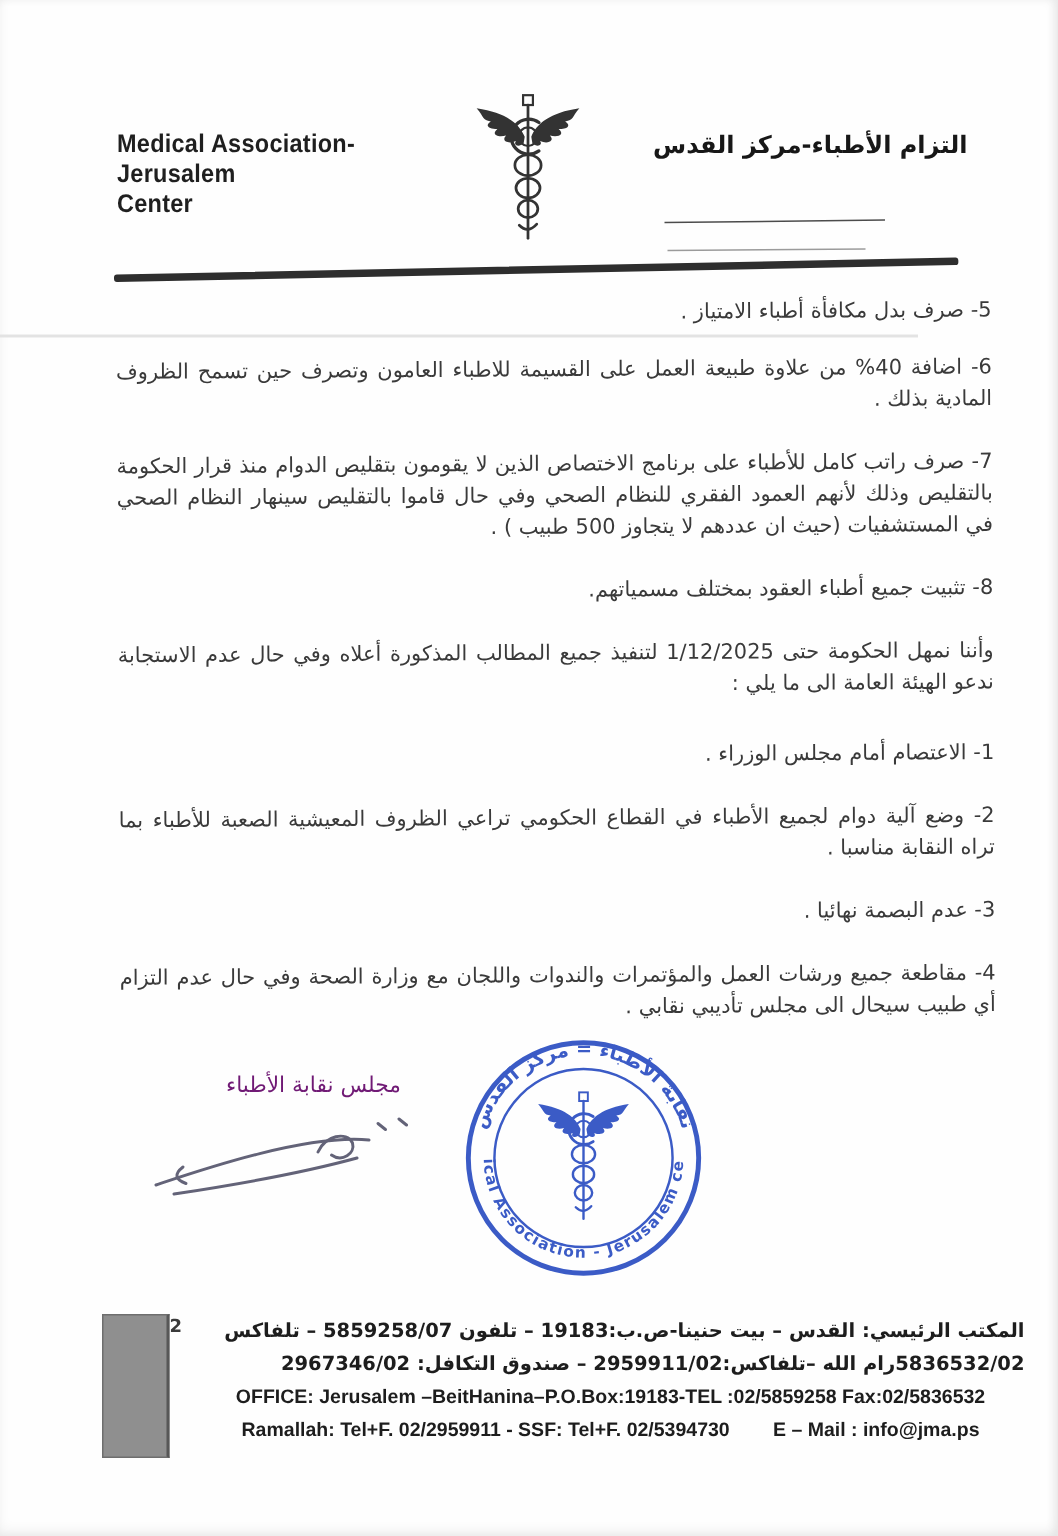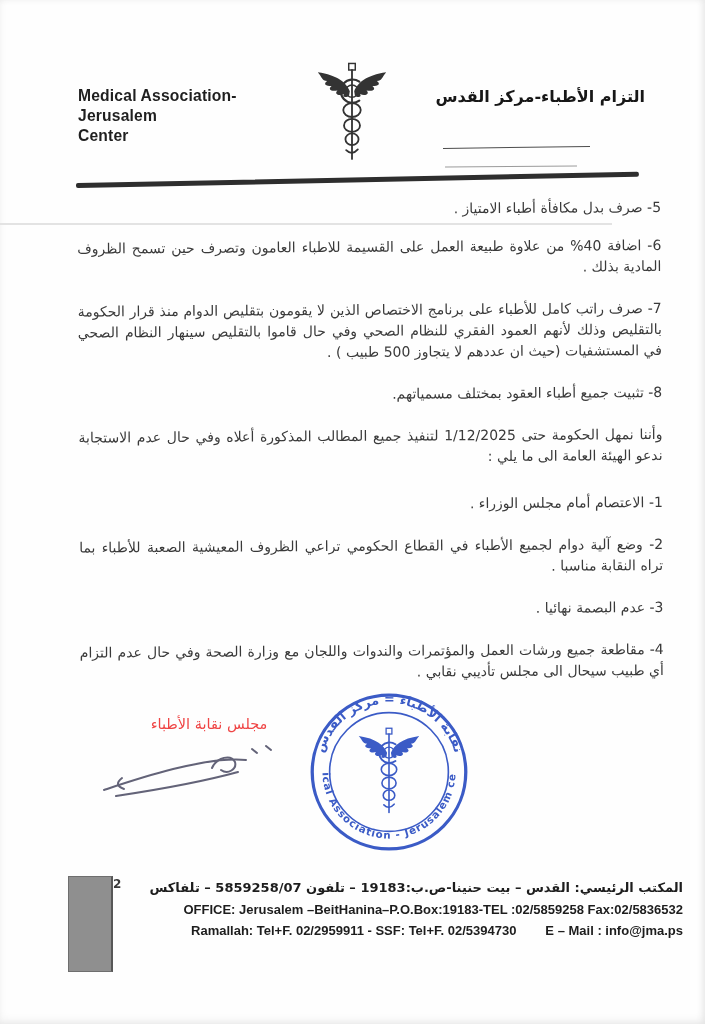--- a/index.html
+++ b/index.html
@@ -35,34 +35,34 @@
     direction:rtl;text-align:justify;
     font-size:14px;line-height:21px;color:#3a3a3a;
     transform:rotate(-.35deg);transform-origin:right top;
   }
   .body-text p{margin:0 0 21px 0;}
   .body-text p.m5{margin-bottom:17px;}
   .body-text p.mbig{margin-bottom:26px;}
   
   .sig-title{
     position:absolute;left:126px;top:716px;width:166px;text-align:center;
-    direction:rtl;font-size:14.5px;color:#ef4444;
+    direction:rtl;font-size:14.5px;color:#701a75;
   }
   .sig-svg{position:absolute;left:94px;top:736px;width:195px;height:72px;color:#4e4e66;opacity:.88;}
   .stamp{position:absolute;left:306px;top:686px;width:166px;height:172px;opacity:.92;}
   .stamp text{font-family:"DejaVu Sans",sans-serif;font-weight:bold;fill:currentColor;}
   
   .gray-block{
     position:absolute;left:68px;top:876px;width:42px;height:94px;
     background:#8f8f8f;border:1px solid #6e6e6e;border-right:2px solid #575757;
   }
   .page-num{position:absolute;left:113px;top:877px;font-size:12px;font-weight:bold;color:#3a3a3a;}
   .footer-text{position:absolute;left:131px;top:877px;width:552px;line-height:21.5px;font-weight:bold;color:#1d1d1d;}
   .f-ar{direction:rtl;text-align:right;font-size:13px;white-space:nowrap;}
-  .f-en{direction:ltr;text-align:right;font-size:13px;font-family:"Liberation Sans",sans-serif;white-space:pre;}
+  .f-en{direction:ltr;text-align:center;font-size:13px;font-family:"Liberation Sans",sans-serif;white-space:pre;}
 </style>
 </head>
 <body>
 
 <svg width="0" height="0" style="position:absolute">
   <symbol id="caduceus" viewBox="0 0 100 140">
     <g fill="none" stroke="currentColor" stroke-width="2.5" stroke-linecap="round">
       <rect x="45.5" y="2" width="9" height="9" stroke-width="2"></rect>
       <line x1="50" y1="11" x2="50" y2="133"></line>
       <circle cx="50" cy="40" r="8.5" stroke-width="2"></circle>
@@ -136,17 +136,18 @@
     <g>
       <use href="#caduceus" x="47" y="40" width="66" height="88"></use>
     </g>
   </svg>
 
   <div class="gray-block"></div>
   <div class="page-num">2</div>
 
   <div class="footer-text">
     <div class="f-ar">المكتب الرئيسي: القدس – بيت حنينا-ص.ب:19183 – تلفون 5859258/07 – تلفاكس</div>
+    <div class="f-ar">5836532/02رام الله –تلفاكس:2959911/02 – صندوق التكافل: 2967346/02</div>
     <div class="f-en">OFFICE: Jerusalem –BeitHanina–P.O.Box:19183-TEL :02/5859258 Fax:02/5836532</div>
     <div class="f-en">Ramallah: Tel+F. 02/2959911 - SSF: Tel+F. 02/5394730        E – Mail : info@jma.ps</div>
   </div>
 
 </div>
 
 </body></html>

